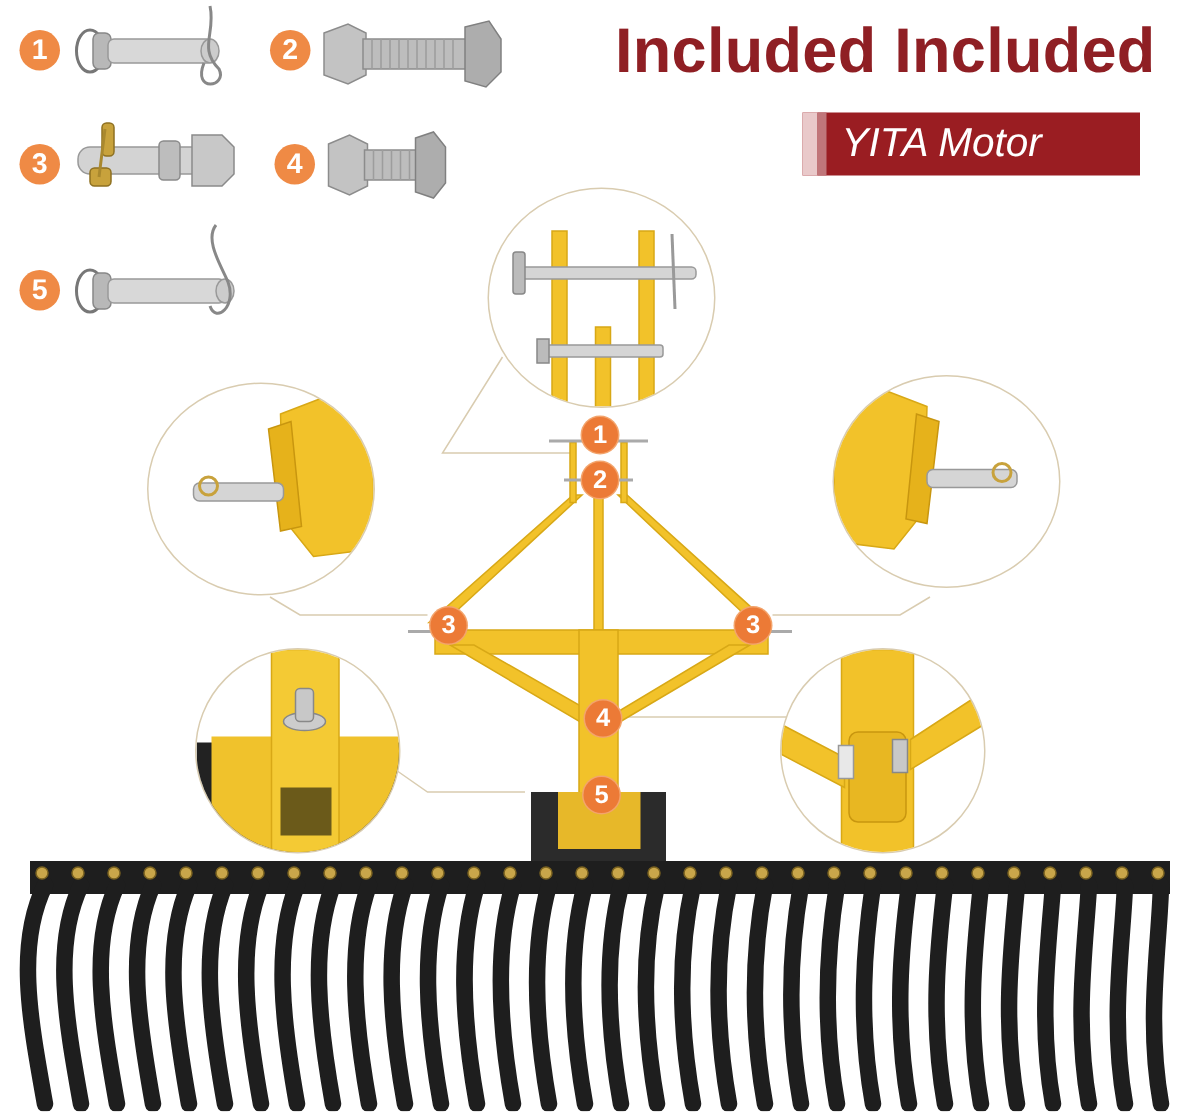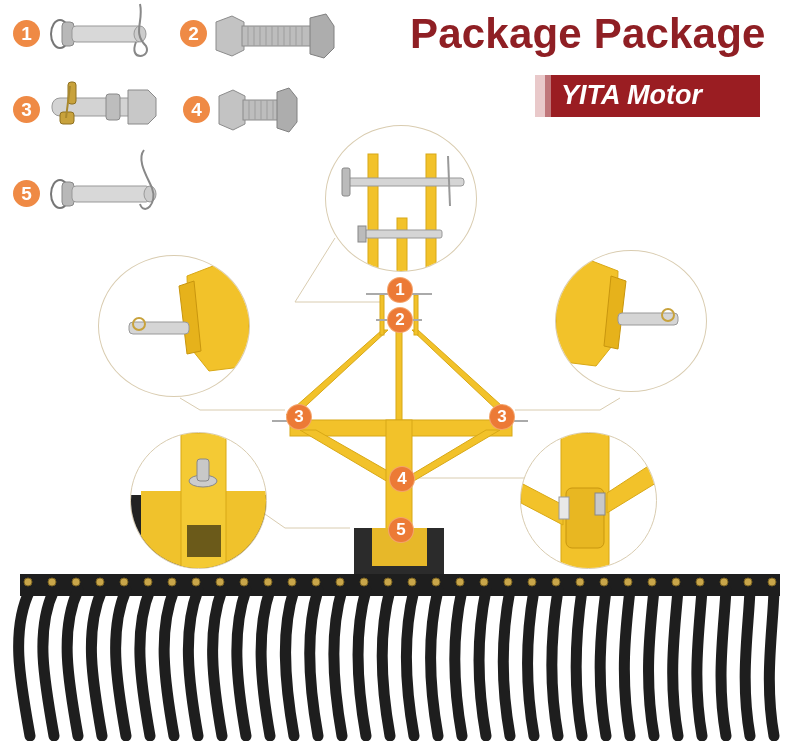--- a/index.html
+++ b/index.html
@@ -1,33 +1,33 @@
 <!DOCTYPE html>
 <html><head>
 <meta charset="utf-8">
 <style>
   html,body{margin:0;padding:0;background:#fff;}
   .page{position:relative;width:800px;height:741px;overflow:hidden;background:#fff;font-family:"Liberation Sans","DejaVu Sans",sans-serif;}
   .title{position:absolute;left:410px;top:10px;font-size:42px;font-weight:bold;color:#8f1f24;letter-spacing:0.2px;white-space:nowrap;}
   .brand{position:absolute;left:535px;top:75px;width:225px;height:42px;background:#9a1d22;}
   .brand::before{content:"";position:absolute;left:0;top:0;width:10px;height:42px;background:#e9c9ca;}
   .brand::after{content:"";position:absolute;left:10px;top:0;width:6px;height:42px;background:#c0767a;}
-  .brand span{position:absolute;left:26px;top:5px;font-size:27px;font-weight:bold;font-style:italic;color:#fff;white-space:nowrap;}
+  .brand span{position:absolute;left:26px;top:5px;font-size:27px;font-weight:normal;font-style:italic;color:#fff;white-space:nowrap;}
   .badge{position:absolute;width:27px;height:27px;border-radius:50%;background:#ef8a45;color:#fff;font-weight:bold;font-size:19px;text-align:center;line-height:27px;}
   .badge.sm{width:24px;height:24px;line-height:24px;font-size:17px;background:#ec7a36;box-shadow:0 0 0 1px #f3a46c;}
   .part{position:absolute;}
   .inset{position:absolute;border-radius:50%;border:1px solid #d9ccb0;background:#fff;overflow:hidden;}
   .leader{position:absolute;}
 </style>
 </head>
 <body>
 
 <div class="page">
 
-  <div class="title">Package Package</div>
+  <div class="title">Included Included</div>
   <div class="brand">
       <span>YITA Motor</span>
     </div>
 
   <div class="badge" style="left:13px;top:20px">1</div>
   <svg class="part" style="left:48px;top:2px" width="115" height="60">
     <ellipse cx="12" cy="32" rx="9" ry="14" fill="none" stroke="#777" stroke-width="2"></ellipse>
     <rect x="14" y="20" width="12" height="24" rx="4" fill="#b8b8b8" stroke="#888"></rect>
     <rect x="24" y="24" width="70" height="16" rx="4" fill="#d8d8d8" stroke="#999"></rect>
     <ellipse cx="92" cy="32" rx="6" ry="8" fill="#ccc" stroke="#999"></ellipse>

